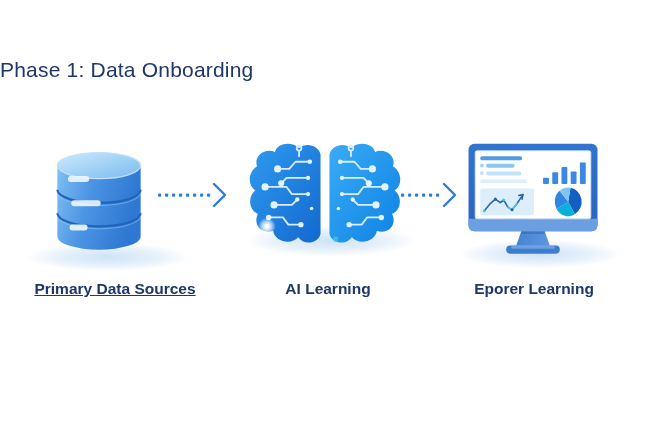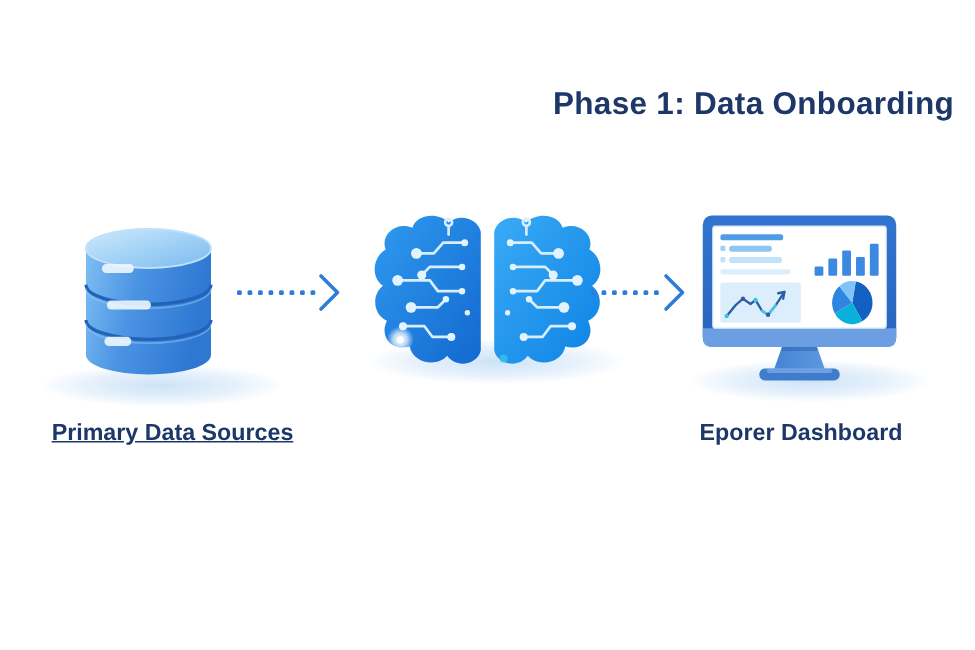--- a/index.html
+++ b/index.html
@@ -6,21 +6,21 @@
     --background:#ffffff; --text:#1c3768; --arrow:#2e7cd9; --shadow:#cfe3f7;
   }
   html,body{margin:0;padding:0;background:var(--background);}
   .canvas{
     position:relative;width:650px;height:433px;overflow:hidden;
     background:var(--background);
     font-family:"Liberation Sans", sans-serif;
   }
   .title{
     position:absolute;top:58px;left:0;width:636px;margin:0;
-    text-align:right;font-size:21px;font-weight:bold;color:var(--text);
+    text-align:left;font-size:21px;font-weight:normal;color:var(--text);
     letter-spacing:.2px;
   }
   .icon{position:absolute;}
   .icon svg{display:block;}
   .ground-shadow{
     position:absolute;border-radius:50%;
     background:radial-gradient(ellipse at center, rgba(173,208,242,.6) 0%, rgba(186,216,245,.35) 45%, rgba(255,255,255,0) 72%);
   }
   .step-label{
     position:absolute;top:280px;width:220px;text-align:center;
@@ -227,15 +227,16 @@
       </g>
 
       <path d="M66,101 H94 L100,117 H60 Z" fill="url(#monStand)"></path>
       <rect x="66" y="101" width="28" height="3" fill="#2c61b0" opacity="0.5"></rect>
       <rect x="48" y="117" width="64" height="9" rx="4.5" fill="#3f7ccc"></rect>
       <rect x="54" y="117.5" width="52" height="3" rx="1.5" fill="#6ba0e4"></rect>
     </svg>
   </div>
 
   <div class="step-label" style="left:5px;text-decoration:underline;">Primary Data Sources</div>
-  <div class="step-label" style="left:424px;">Eporer Dashboard</div>
+  <div class="step-label" style="left:218px;">AI Learning</div>
+  <div class="step-label" style="left:424px;">Eporer Learning</div>
 
 </div>
 
 </body></html>

